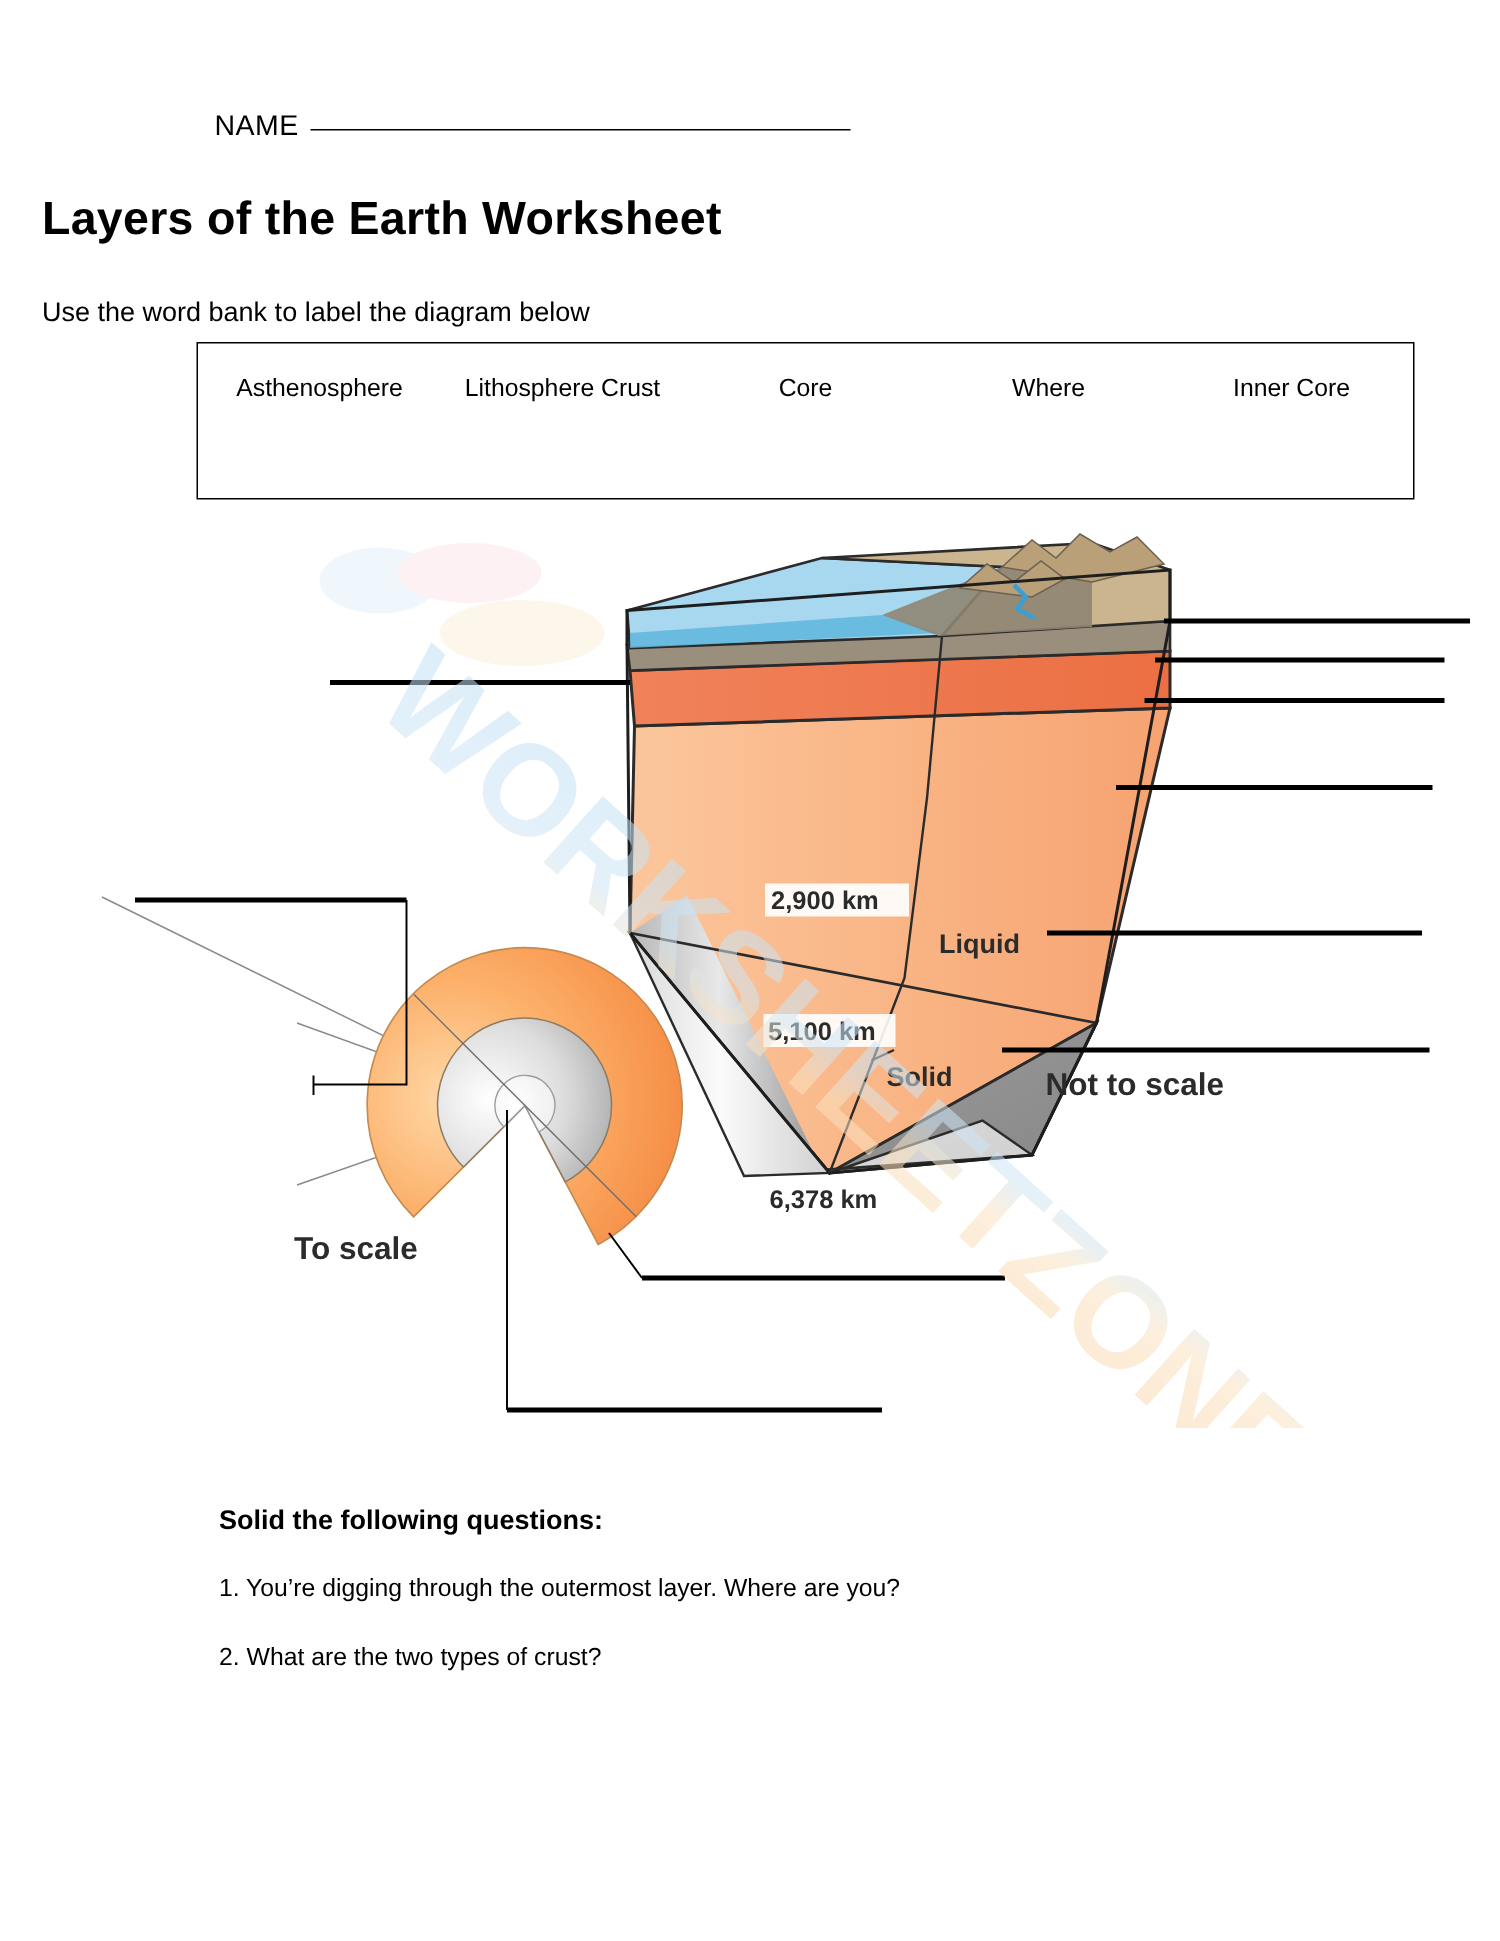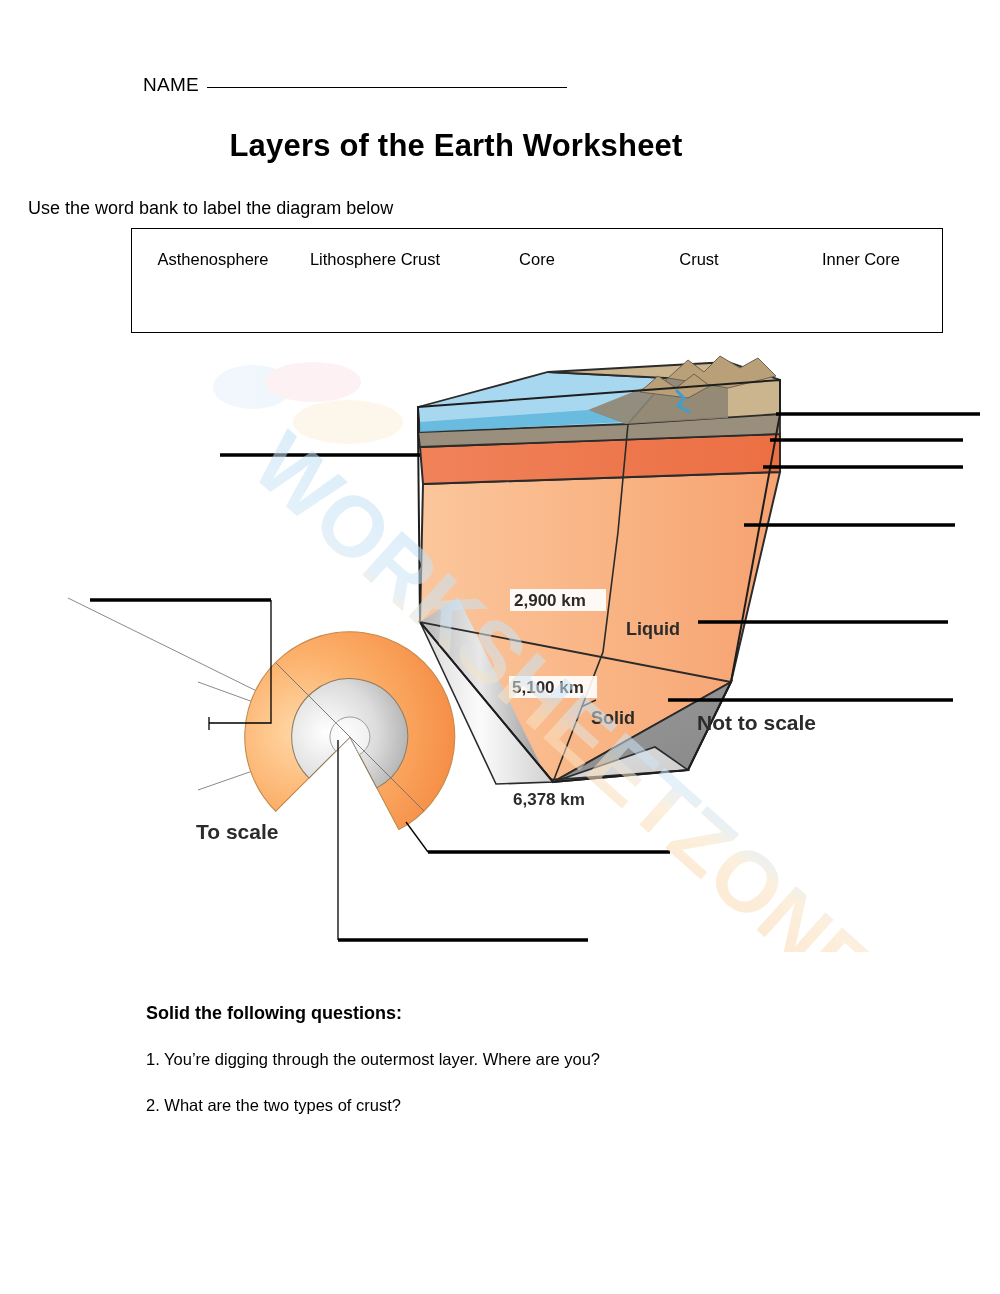--- a/index.html
+++ b/index.html
@@ -34,21 +34,21 @@
     border-bottom: 1.6px solid #000;
     width: 360px;
     margin-left: 8px;
     transform: translateY(-3px);
   }
   .title {
     position: absolute;
     left: 0;
     top: 128px;
     width: 856px;
-    text-align: center;
+    text-align: left;
     font-size: 31px;
     font-weight: bold;
     letter-spacing: .2px;
   }
   .subtitle {
     position: absolute;
     left: 0;
     top: 198px;
     width: 1000px;
     text-align: left;
@@ -128,21 +128,21 @@
   </div>
 
   <div class="title">Layers of the Earth Worksheet</div>
   <div class="subtitle">Use the word bank to label the diagram below</div>
 
   <div class="wordbank">
     <div class="wb-row r1">
       <div class="wb-cell">Asthenosphere</div>
       <div class="wb-cell">Lithosphere Crust</div>
       <div class="wb-cell">Core</div>
-      <div class="wb-cell">Crust</div>
+      <div class="wb-cell">Where</div>
       <div class="wb-cell">Inner Core</div>
     </div>
   </div>
 
   <div class="stage">
 
     <svg class="wm" viewBox="0 0 700 600">
       <defs>
         <linearGradient id="wmg" x1="0" y1="0" x2="1" y2="1">
           <stop offset="0%" stop-color="#bcdff5"></stop>

